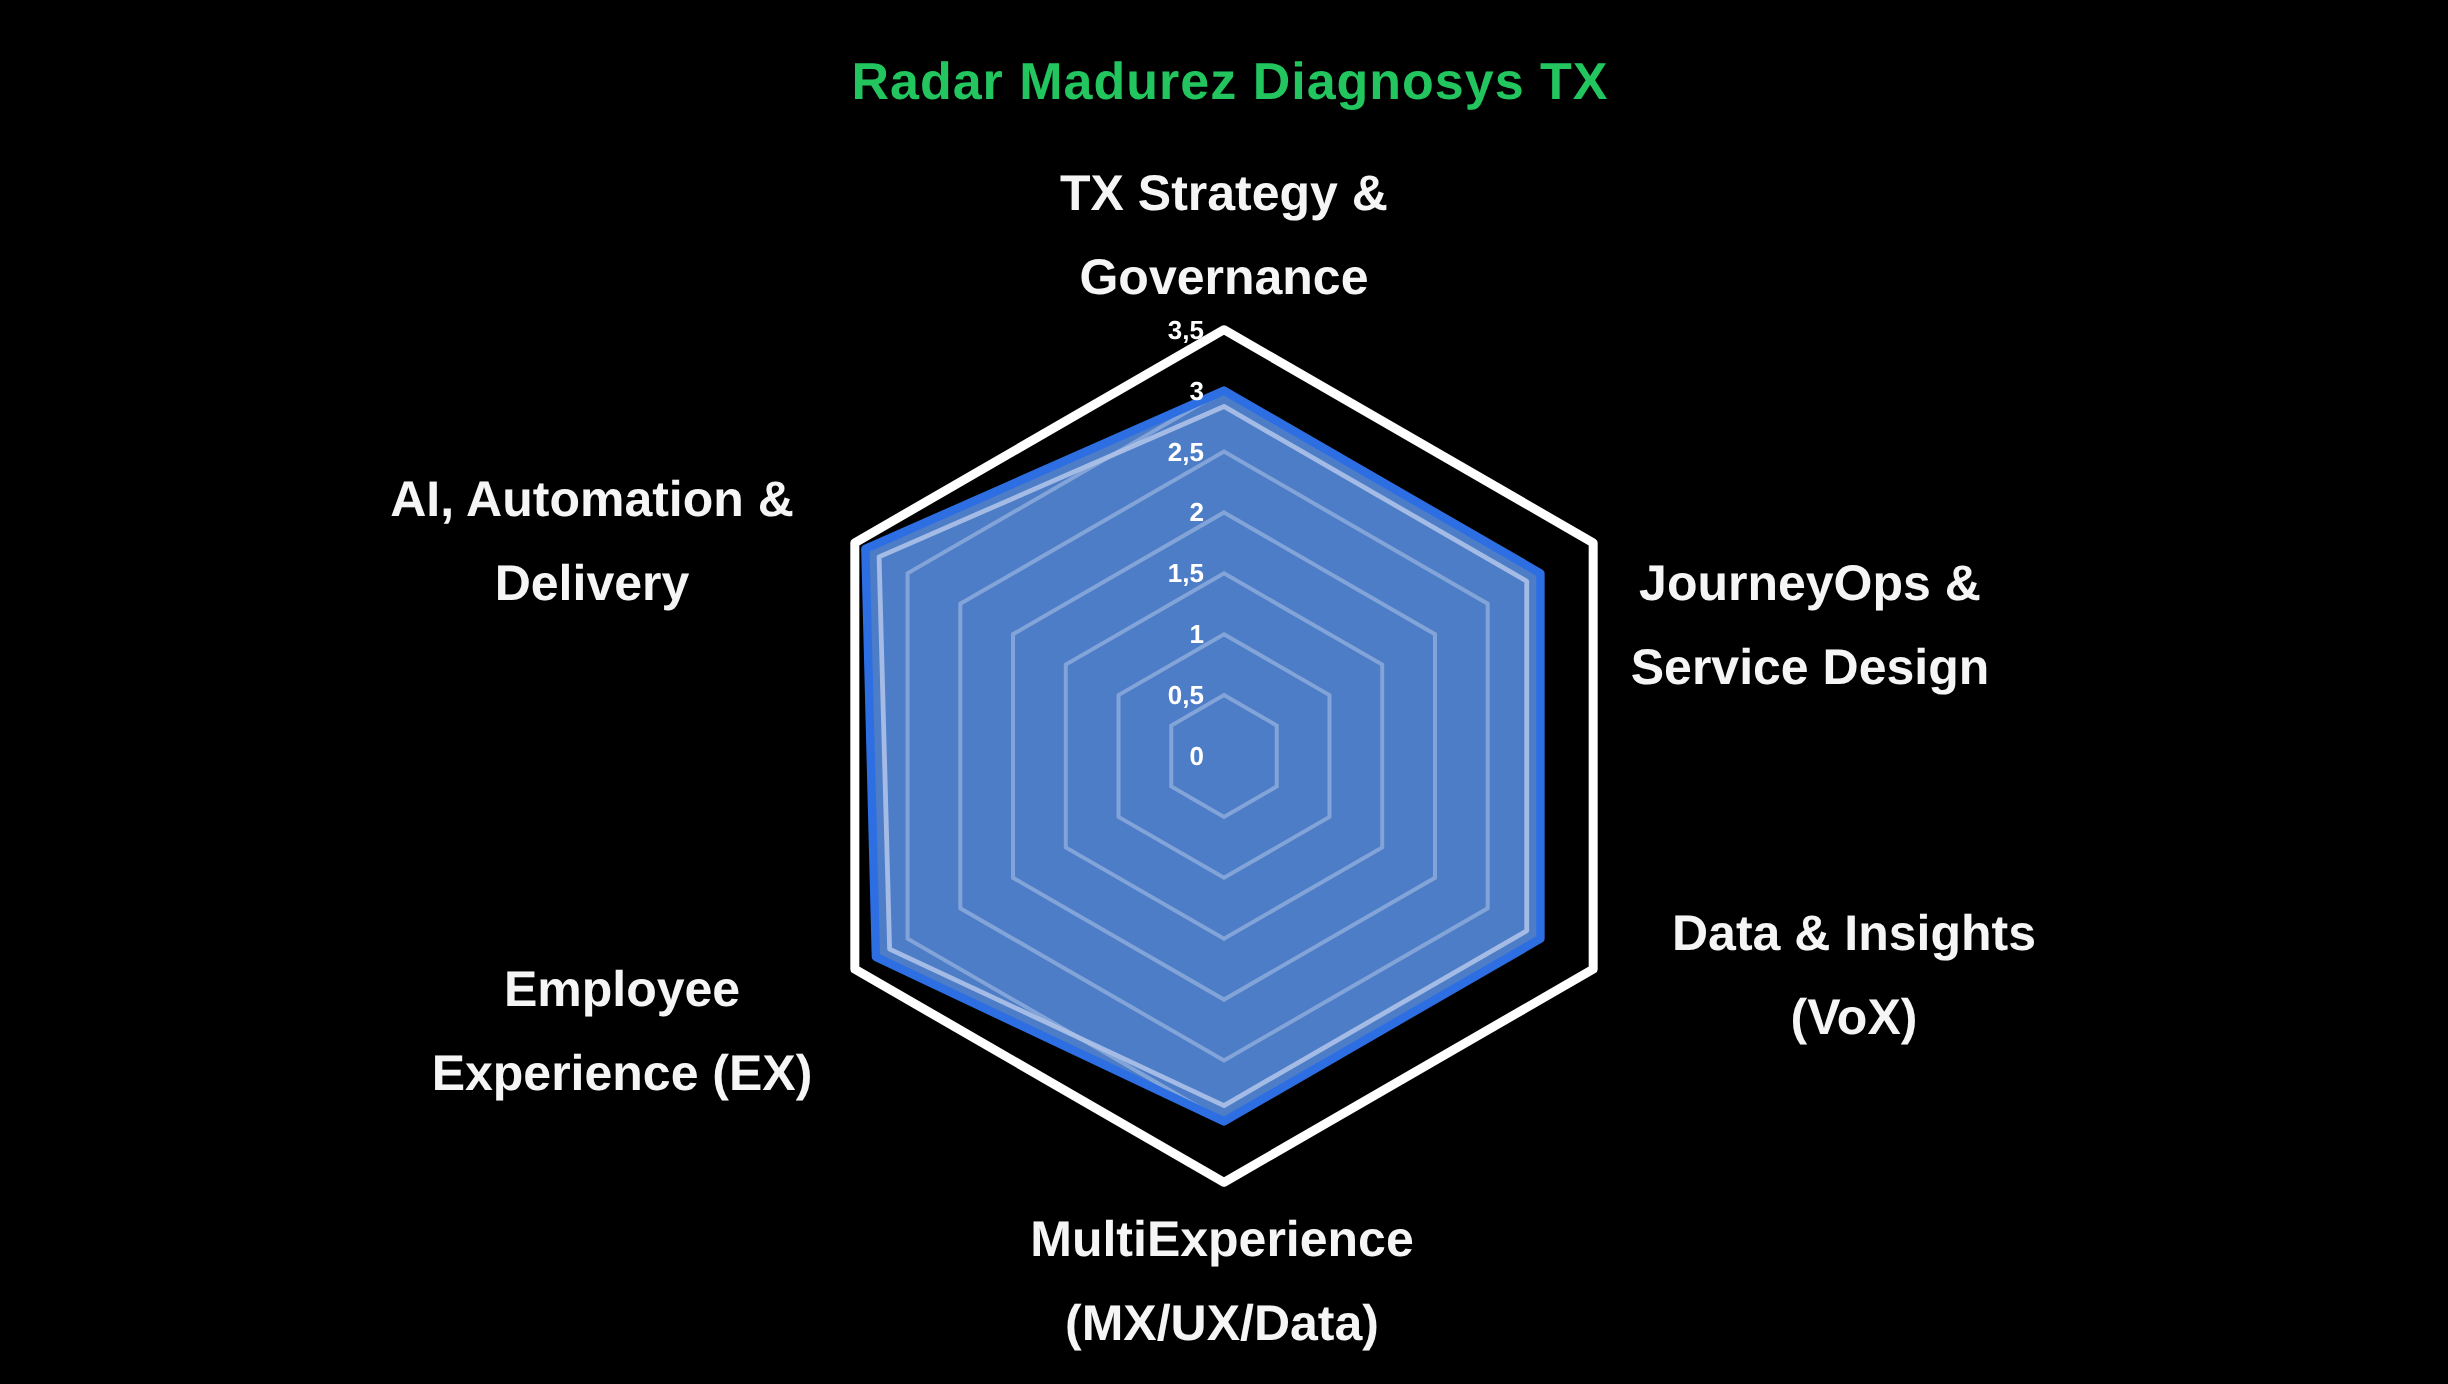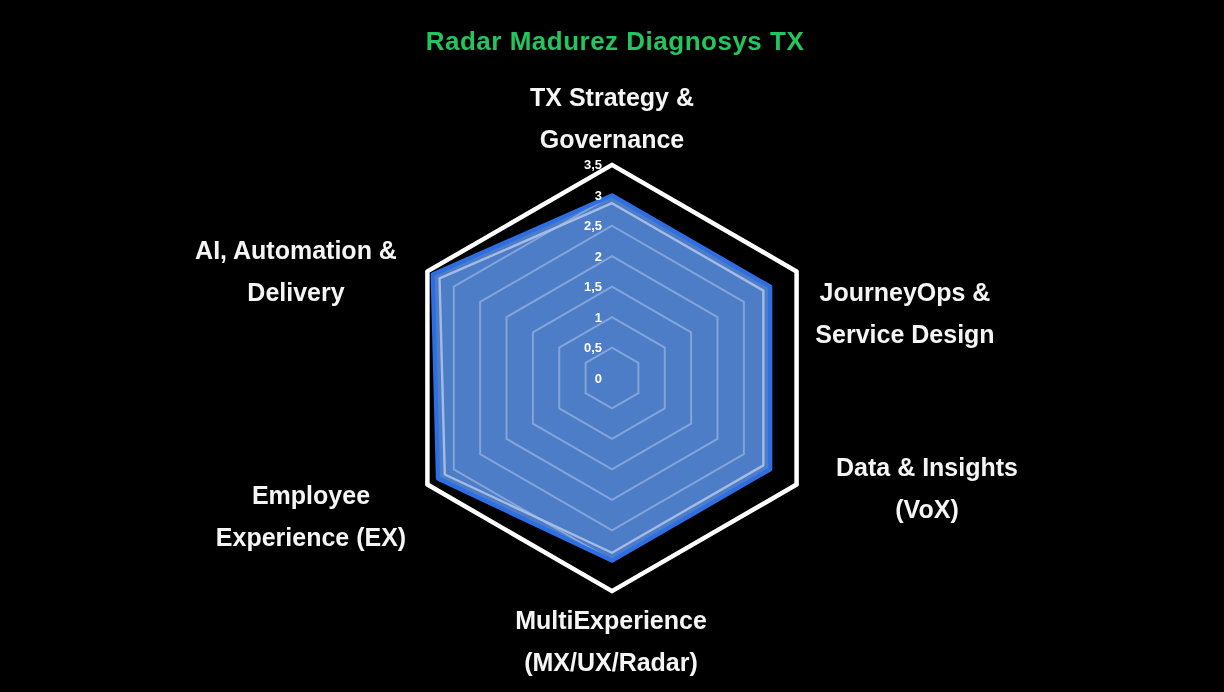--- a/index.html
+++ b/index.html
@@ -81,19 +81,19 @@
 
   <div class="chart-title">Radar Madurez Diagnosys TX</div>
 
   <div class="axis-label lbl-tx">TX Strategy &amp;
 Governance</div>
   <div class="axis-label lbl-jo">JourneyOps &amp;
 Service Design</div>
   <div class="axis-label lbl-di">Data &amp; Insights
 (VoX)</div>
   <div class="axis-label lbl-mx">MultiExperience
-(MX/UX/Radar)</div>
+(MX/UX/Data)</div>
   <div class="axis-label lbl-ex">Employee
 Experience (EX)</div>
   <div class="axis-label lbl-ai">AI, Automation &amp;
 Delivery</div>
 
 </div>
 
 </body></html>

